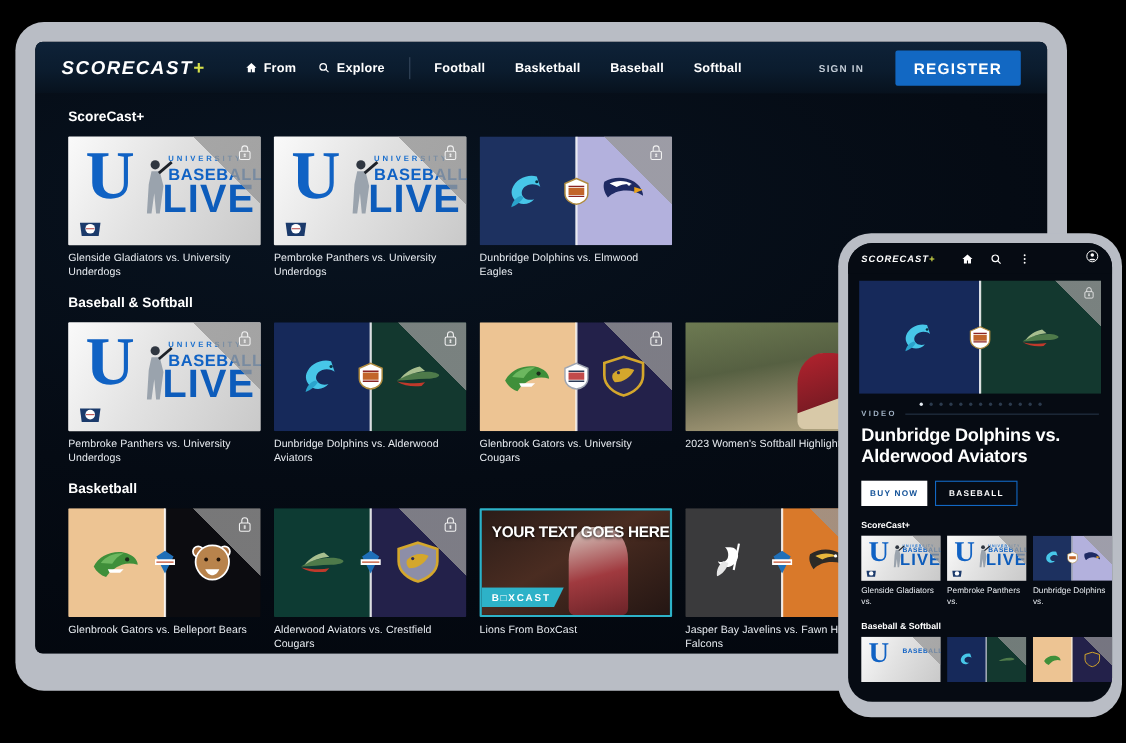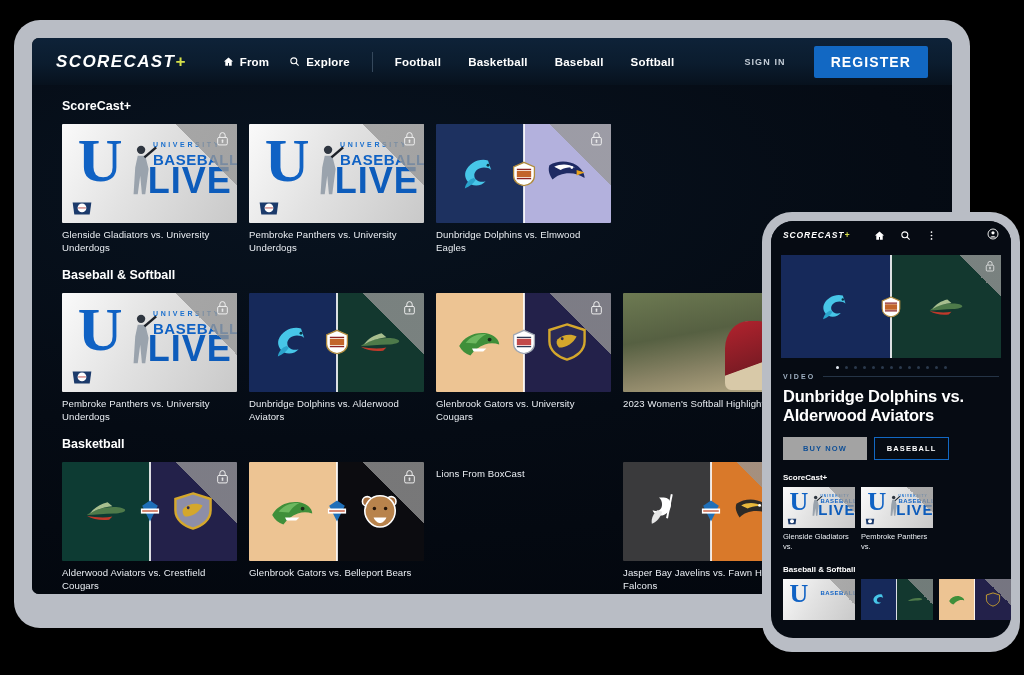--- a/index.html
+++ b/index.html
@@ -103,22 +103,22 @@
   .dots{ display:flex; gap:6px; justify-content:center; padding:8px 0 2px; }
   .dot{ width:3px; height:3px; border-radius:50%; background:#2b3a4d; }
   .dot.on{ background:#e6edf5; }
   .p-body{ padding:2px 12px 0 12px; }
   .p-kicker{ display:flex; align-items:center; gap:8px; color:#9fb0c2; font-size:7px;
     font-weight:700; letter-spacing:2.1px; margin-bottom:7px; }
   .p-kicker .rule{ flex:1; height:1px; background:#253446; }
   .p-title{ color:#fff; font-size:16.5px; font-weight:700; line-height:1.18;
     letter-spacing:-.2px; }
   .p-btns{ display:flex; gap:7px; margin-top:11px; }
-  .btn-buy{ background:#a3a3a3; color:#0f4f96; font-size:7.5px; font-weight:800;
-    letter-spacing:1.1px; padding:6px 20px; border:none;text-align:center; }
+  .btn-buy{ background:#ffffff; color:#0f4f96; font-size:7.5px; font-weight:800;
+    letter-spacing:1.1px; padding:6px 8px; border:none;text-align:center; }
   .btn-det{ background:transparent; color:#fff; font-size:7.5px; font-weight:800;
     letter-spacing:1.1px; padding:6px 12px; border:1.5px solid #1268c3; }
   .p-sec{ color:#fff; font-size:8px; font-weight:700; margin:13px 0 5px 0; }
   .p-row{ display:flex; gap:6px; }
   .p-card{ width:72px; flex:0 0 72px; }
   .p-thumb{ width:72px; height:41px; position:relative; overflow:hidden; }
   .p-corner{ position:absolute; top:0; right:0; width:26px; height:26px;
     background:linear-gradient(45deg,rgba(0,0,0,0) 50%,rgba(150,150,150,.72) 50%); }
   .p-cap{ color:#e9edf2; font-size:7.5px; line-height:1.32; margin-top:4px; }
 </style>
@@ -368,54 +368,20 @@
           <div class="cap">2023 Women's Softball Highlights</div>
         </div>
       </div>
 
       <div class="sec-title">Basketball</div>
       <div class="row">
 
         <div class="card">
           <div class="thumb">
             <div class="split">
-              <div class="half" style="background:#0d3b33">
-                <svg class="logo-art" viewBox="0 0 60 50">
-                      <path d="M6 30c8-6 20-10 34-10 8 0 14 2 14 4s-6 4-14 4c-12 0-24 2-34 2z" fill="#4e7a4a"></path>
-                      <path d="M10 28c8-5 18-8 28-9l-6-5c-9 2-17 7-22 14z" fill="#a8bf8f"></path>
-                      <path d="M6 31c10 2 22 3 32 1l-4 4c-10 1-20 0-28-5z" fill="#c0392b"></path>
-                    </svg>
-              </div>
-              <div class="half" style="background:#23214a">
-                <svg class="logo-art" viewBox="0 0 60 50">
-                      <path d="M30 3 52 10v14c0 12-11 20-22 23C19 44 8 36 8 24V10z" fill="#8d8ea8" stroke="#d4a72c" stroke-width="3"></path>
-                      <path d="M18 22c6-6 16-8 24-4-4 8-12 14-22 14-3-3-4-7-2-10z" fill="#d4a72c"></path>
-                      <circle cx="24" cy="21" r="1.8" fill="#2b2a55"></circle>
-                    </svg>
-              </div>
-              <div class="divider"></div>
-              <svg class="vs-badge" viewBox="0 0 40 40">
-                    <path d="M20 4 32 12 20 36 8 12z" fill="#1f6fb8"></path>
-                    <path d="M6 16h28v8H6z" fill="#fff"></path>
-                    <path d="M8 20h24" stroke="#c24a2a" stroke-width="2"></path>
-                  </svg>
-            </div>
-            <div class="corner"></div>
-            <svg class="lock" viewBox="0 0 24 28" fill="none" stroke="#f2f2f2" stroke-width="1.8">
-                  <path d="M7 12V8a5 5 0 0 1 10 0v4"></path>
-                  <rect x="3" y="12" width="18" height="14" rx="2.5"></rect>
-                  <path d="M12 16v6M10 17.3h4M10 20.5h4" stroke-width="1.4"></path>
-                </svg>
-          </div>
-          <div class="cap">Alderwood Aviators vs. Crestfield Cougars</div>
-        </div>
-
-        <div class="card">
-          <div class="thumb">
-            <div class="split">
               <div class="half" style="background:#edc493">
                 <svg class="logo-art" viewBox="0 0 60 50">
                       <path d="M4 30c6-12 20-18 34-16 10 2 16 8 16 14-6-2-12-2-18 0-8 3-14 8-18 14-6-2-11-6-14-12z" fill="#3f8f3a"></path>
                       <path d="M12 26c6-8 16-12 26-11-6 3-10 7-13 12z" fill="#6cb75f"></path>
                       <path d="M20 33h18l-4 4h-12z" fill="#fff"></path>
                       <circle cx="42" cy="22" r="2.4" fill="#1c2b1a"></circle>
                     </svg>
               </div>
               <div class="half" style="background:#0c0c10">
                 <svg class="logo-art" viewBox="0 0 60 50">
@@ -438,20 +404,58 @@
             <svg class="lock" viewBox="0 0 24 28" fill="none" stroke="#f2f2f2" stroke-width="1.8">
                   <path d="M7 12V8a5 5 0 0 1 10 0v4"></path>
                   <rect x="3" y="12" width="18" height="14" rx="2.5"></rect>
                   <path d="M12 16v6M10 17.3h4M10 20.5h4" stroke-width="1.4"></path>
                 </svg>
           </div>
           <div class="cap">Glenbrook Gators vs. Belleport Bears</div>
         </div>
 
         <div class="card">
+          <div class="thumb">
+            <div class="split">
+              <div class="half" style="background:#0d3b33">
+                <svg class="logo-art" viewBox="0 0 60 50">
+                      <path d="M6 30c8-6 20-10 34-10 8 0 14 2 14 4s-6 4-14 4c-12 0-24 2-34 2z" fill="#4e7a4a"></path>
+                      <path d="M10 28c8-5 18-8 28-9l-6-5c-9 2-17 7-22 14z" fill="#a8bf8f"></path>
+                      <path d="M6 31c10 2 22 3 32 1l-4 4c-10 1-20 0-28-5z" fill="#c0392b"></path>
+                    </svg>
+              </div>
+              <div class="half" style="background:#23214a">
+                <svg class="logo-art" viewBox="0 0 60 50">
+                      <path d="M30 3 52 10v14c0 12-11 20-22 23C19 44 8 36 8 24V10z" fill="#8d8ea8" stroke="#d4a72c" stroke-width="3"></path>
+                      <path d="M18 22c6-6 16-8 24-4-4 8-12 14-22 14-3-3-4-7-2-10z" fill="#d4a72c"></path>
+                      <circle cx="24" cy="21" r="1.8" fill="#2b2a55"></circle>
+                    </svg>
+              </div>
+              <div class="divider"></div>
+              <svg class="vs-badge" viewBox="0 0 40 40">
+                    <path d="M20 4 32 12 20 36 8 12z" fill="#1f6fb8"></path>
+                    <path d="M6 16h28v8H6z" fill="#fff"></path>
+                    <path d="M8 20h24" stroke="#c24a2a" stroke-width="2"></path>
+                  </svg>
+            </div>
+            <div class="corner"></div>
+            <svg class="lock" viewBox="0 0 24 28" fill="none" stroke="#f2f2f2" stroke-width="1.8">
+                  <path d="M7 12V8a5 5 0 0 1 10 0v4"></path>
+                  <rect x="3" y="12" width="18" height="14" rx="2.5"></rect>
+                  <path d="M12 16v6M10 17.3h4M10 20.5h4" stroke-width="1.4"></path>
+                </svg>
+          </div>
+          <div class="cap">Alderwood Aviators vs. Crestfield Cougars</div>
+        </div>
+
+        <div class="card">
+          <div class="thumb boxcast t-photo-bb">
+            <div class="bc-text">YOUR TEXT GOES HERE</div>
+            <div class="bc-tag">B□XCAST</div>
+          </div>
           <div class="cap">Lions From BoxCast</div>
         </div>
 
         <div class="card">
           <div class="thumb">
             <div class="split">
               <div class="half" style="background:#3a3a3c">
                 <svg class="logo-art" viewBox="0 0 60 50">
                       <path d="M26 8c5 0 9 4 9 9 0 6-4 11-9 13-6 2-12-1-14-6 4 2 9 1 11-3 2-5 0-11-3-13 2 0 4 0 6 0z" fill="#fff"></path>
                       <path d="M18 24c-5 4-8 10-7 17 6-2 11-8 13-15z" fill="#e6e6e6"></path>
@@ -613,20 +617,44 @@
                   </svg>
               <svg class="emb" style="width:10px;height:9px" viewBox="0 0 40 34">
                     <path d="M3 6h34l-3 22H6z" fill="#1b3a6b"></path>
                     <circle cx="20" cy="16" r="8" fill="#fff"></circle>
                   </svg>
             </div>
             <div class="p-corner"></div>
           </div>
           <div class="p-cap">Pembroke Panthers vs.</div>
         </div>
+        <div class="p-card">
+          <div class="p-thumb">
+            <div class="split">
+              <div class="half" style="background:#1d3160">
+                <svg style="width:20px;height:16px" viewBox="0 0 60 50">
+                      <path d="M40 8c-11-3-24 3-28 14-2 6 1 13 7 16 6 3 14 1 18-4-7 2-13-1-14-6-1-6 5-11 12-11 4 0 7 1 9 3z" fill="#47c6e8"></path>
+                    </svg>
+              </div>
+              <div class="half" style="background:#b3b1dd">
+                <svg style="width:20px;height:16px" viewBox="0 0 60 50">
+                      <path d="M8 14c10-6 24-6 34 0 6 4 10 10 10 16-6-4-12-6-19-6-9 0-16 3-21 8-4-6-6-12-4-18z" fill="#1e2a63"></path>
+                      <path d="M42 20l10 3-10 4z" fill="#e8a21c"></path>
+                    </svg>
+              </div>
+              <div class="divider" style="width:1px"></div>
+              <svg class="vs-badge" style="width:11px;height:11px" viewBox="0 0 40 40">
+                    <path d="M20 2 36 9v14c0 9-8 14-16 15C12 37 4 32 4 23V9z" fill="#fff" stroke="#b08b3e" stroke-width="2"></path>
+                    <path d="M9 15h22v10H9z" fill="#c2652a"></path>
+                  </svg>
+            </div>
+            <div class="p-corner"></div>
+          </div>
+          <div class="p-cap">Dunbridge Dolphins vs.</div>
+        </div>
       </div>
 
       <div class="p-sec">Baseball &amp; Softball</div>
       <div class="p-row">
         <div class="p-card">
           <div class="p-thumb t-baseball">
             <div class="poster">
               <div class="bigU" style="font-size:26px">U</div>
               <div class="txt2" style="font-size:6px">BASEBALL</div>
             </div>

